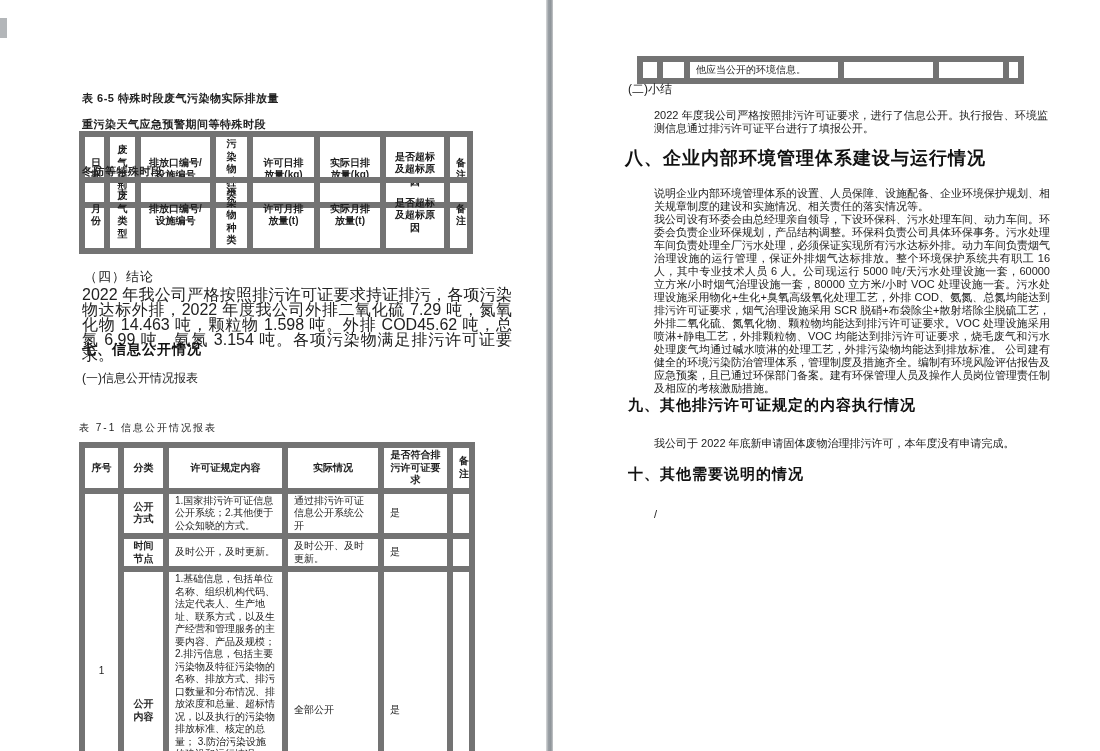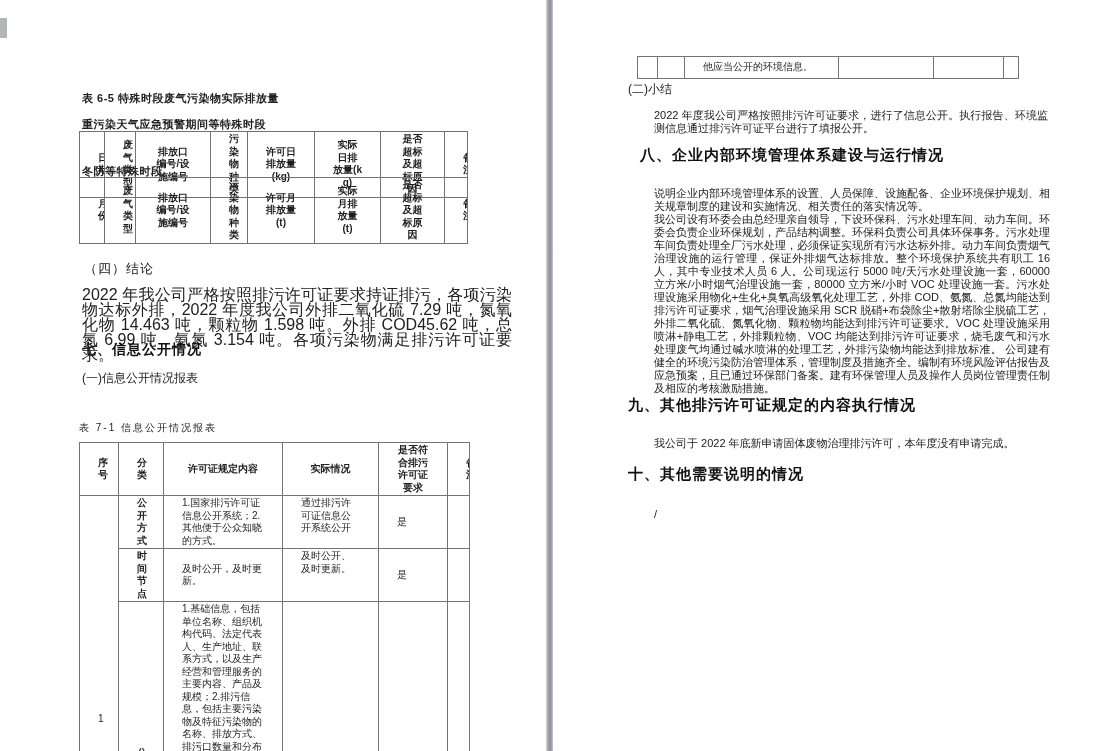--- a/index.html
+++ b/index.html
@@ -20,29 +20,29 @@
     background: linear-gradient(to right, #d9dadb 0%, #9aa0a5 35%, #8e9499 70%, #c7c9cb 100%);
   }
   .edge-mark { position: absolute; left: 0; top: 18px; width: 7px; height: 20px; background: #b3b6b9; }
 
   .abs { position: absolute; }
 
   .caption    { font-size: 11px; color: #222; letter-spacing: 0.5px; font-weight: bold; }
   .body-text  { font-size: 16px; line-height: 15px; color: #212121; text-align: justify; }
   .sub-head   { font-size: 12px; color: #1b1b1b; }
   .big-head   { font-size: 14px; font-weight: bold; color: #111; letter-spacing: 1px; }
-  .conclusion-head { font-size: 13px; color: #1b1b1b; letter-spacing: 1px; }
+  .conclusion-head { font-size: 13px; color: #1b1b1b; letter-spacing: 1px; margin-top: 8px; }
 
   table.doc { border-collapse: collapse; table-layout: fixed; }
   table.doc th, table.doc td {
-    border: 1px solid #737373;
+    border: 6px solid #737373;
     font-size: 10px;
     line-height: 12.5px;
     color: #1e1e1e;
-    padding: 1px 18px;
+    padding: 1px 6px;
     overflow: hidden;
     word-break: break-all;
   }
   table.doc th { font-weight: bold; text-align: center; vertical-align: middle; }
   td.c  { text-align: center; vertical-align: middle; }
   td.l  { text-align: left; vertical-align: top; }
   td.lm { text-align: left; vertical-align: middle; }
   td.bold { font-weight: bold; }
 
   .t71-caption { font-size: 10px; letter-spacing: 2px; text-align: left; }
@@ -190,21 +190,21 @@
         <td></td>
         <td></td>
       </tr>
     </tbody>
       </table>
 
     <div class="abs sub-head" style="left:75px; top:81px;">(二)小结</div>
 
     <div class="abs right-body" style="left:75px; top:109px; width:394px;">2022 年度我公司严格按照排污许可证要求，进行了信息公开。执行报告、环境监测信息通过排污许可证平台进行了填报公开。</div>
 
-    <div class="abs big-head" style="left:87px; top:146px; font-size:15px;">八、企业内部环境管理体系建设与运行情况</div>
+    <div class="abs big-head" style="left:72px; top:146px; font-size:18px;">八、企业内部环境管理体系建设与运行情况</div>
 
     <div class="abs right-body" style="left:75px; top:187px; width:396px;">
       <p>说明企业内部环境管理体系的设置、人员保障、设施配备、企业环境保护规划、相关规章制度的建设和实施情况、相关责任的落实情况等。</p>
       <p>我公司设有环委会由总经理亲自领导，下设环保科、污水处理车间、动力车间。环委会负责企业环保规划，产品结构调整。环保科负责公司具体环保事务。污水处理车间负责处理全厂污水处理，必须保证实现所有污水达标外排。动力车间负责烟气治理设施的运行管理，保证外排烟气达标排放。整个环境保护系统共有职工 16 人，其中专业技术人员 6 人。公司现运行 5000 吨/天污水处理设施一套，60000 立方米/小时烟气治理设施一套，80000 立方米/小时 VOC 处理设施一套。污水处理设施采用物化+生化+臭氧高级氧化处理工艺，外排 COD、氨氮、总氮均能达到排污许可证要求，烟气治理设施采用 SCR 脱硝+布袋除尘+散射塔除尘脱硫工艺，外排二氧化硫、氮氧化物、颗粒物均能达到排污许可证要求。VOC 处理设施采用喷淋+静电工艺，外排颗粒物、VOC 均能达到排污许可证要求，烧毛废气和污水处理废气均通过碱水喷淋的处理工艺，外排污染物均能达到排放标准。 公司建有健全的环境污染防治管理体系，管理制度及措施齐全。编制有环境风险评估报告及应急预案，且已通过环保部门备案。建有环保管理人员及操作人员岗位管理责任制及相应的考核激励措施。</p>
     </div>
 
     <div class="abs big-head" style="left:75px; top:396px; font-size:15px;">九、其他排污许可证规定的内容执行情况</div>
 
     <div class="abs right-body" style="left:75px; top:437px; width:396px;">我公司于 2022 年底新申请固体废物治理排污许可，本年度没有申请完成。</div>
 

